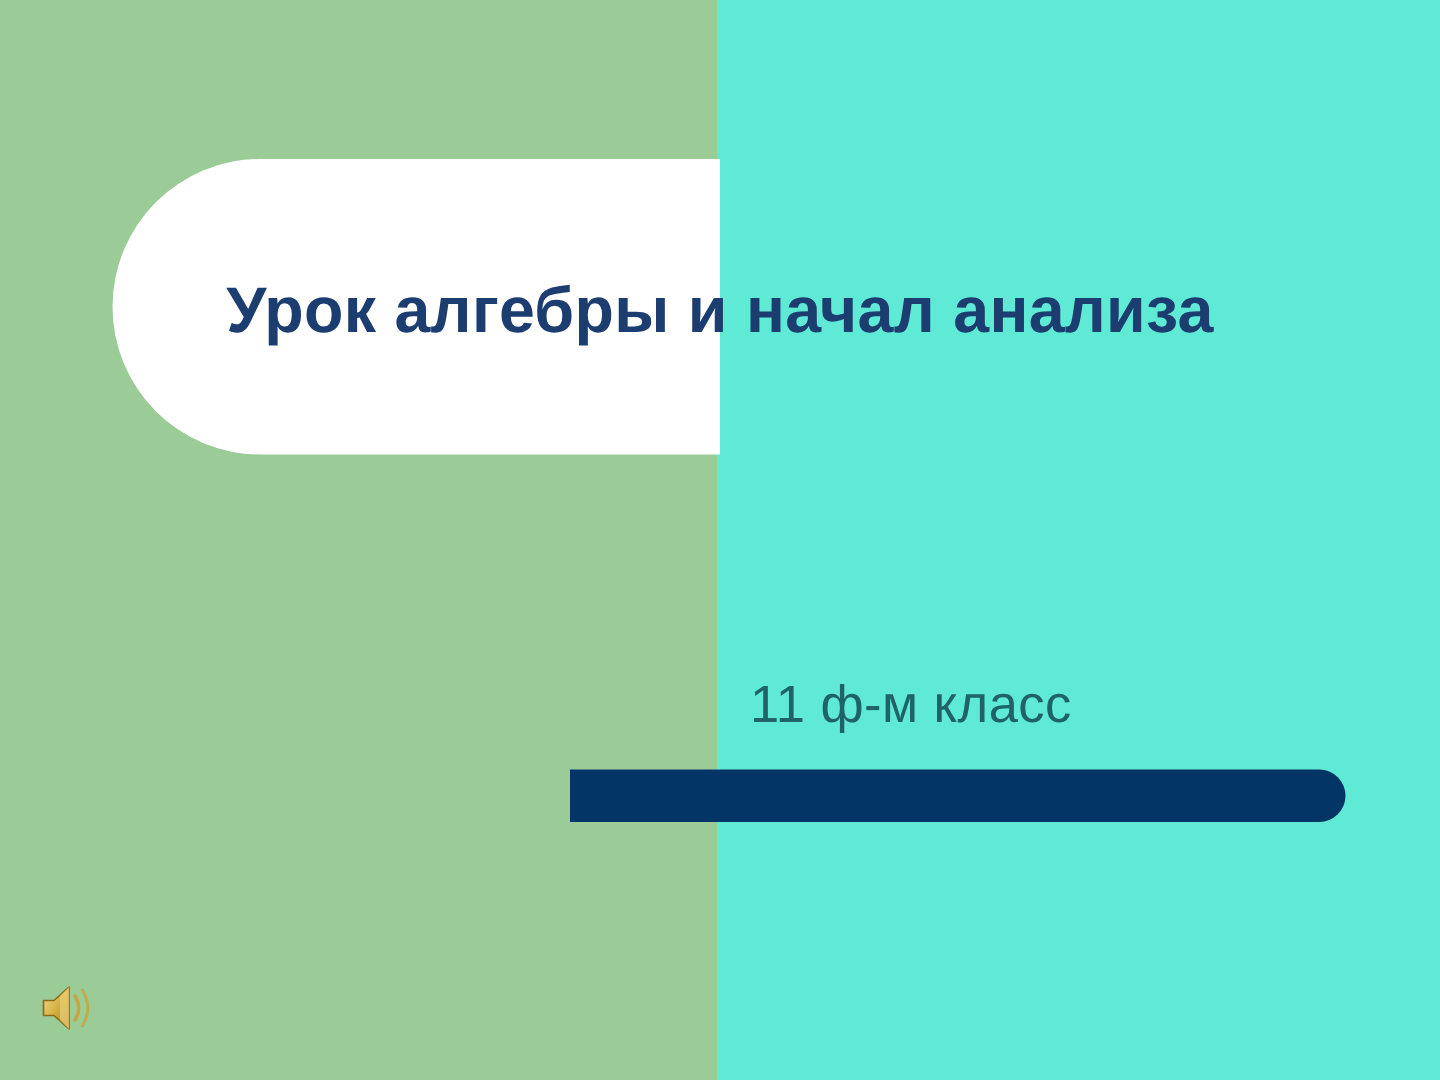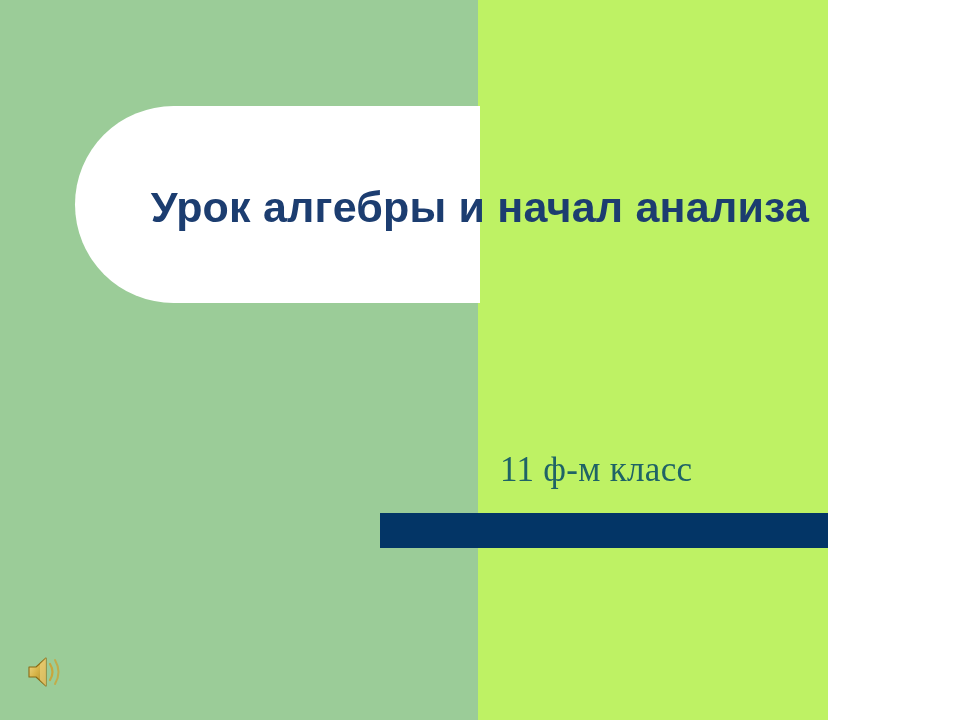--- a/index.html
+++ b/index.html
@@ -5,23 +5,23 @@
   html, body {
     margin: 0;
     padding: 0;
     background: #ffffff;
   }
   body {
     font-family: "Liberation Sans", sans-serif;
   }
   .slide {
     position: relative;
-    width: 828px;
+    width: 960px;
     height: 720px;
-    background: #bef264;
+    background: #5eead4;
     overflow: hidden;
   }
   
   .green-panel {
     position: absolute;
     left: 0;
     top: 0;
     width: 478px;
     height: 720px;
     background: #9BCC98;
@@ -56,21 +56,20 @@
   
   .subtitle-text {
     position: absolute;
     left: 500px;
     top: 450px;
     font-size: 35px;
     font-weight: normal;
     color: #1F6366;
     letter-spacing: 0.3px;
     white-space: nowrap;
-    font-family: Liberation Serif, serif;
   }
   
   .accent-bar {
     position: absolute;
     left: 380px;
     top: 513px;
     width: 517px;
     height: 35px;
     background: #033566;
     border-top-left-radius: 0;

